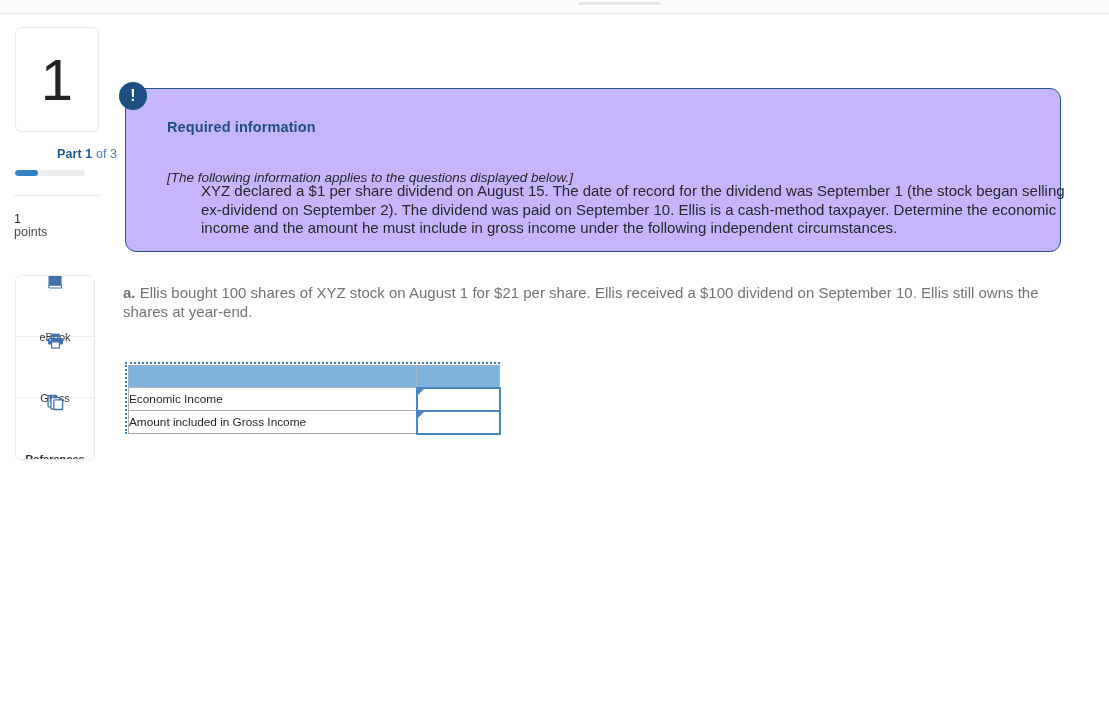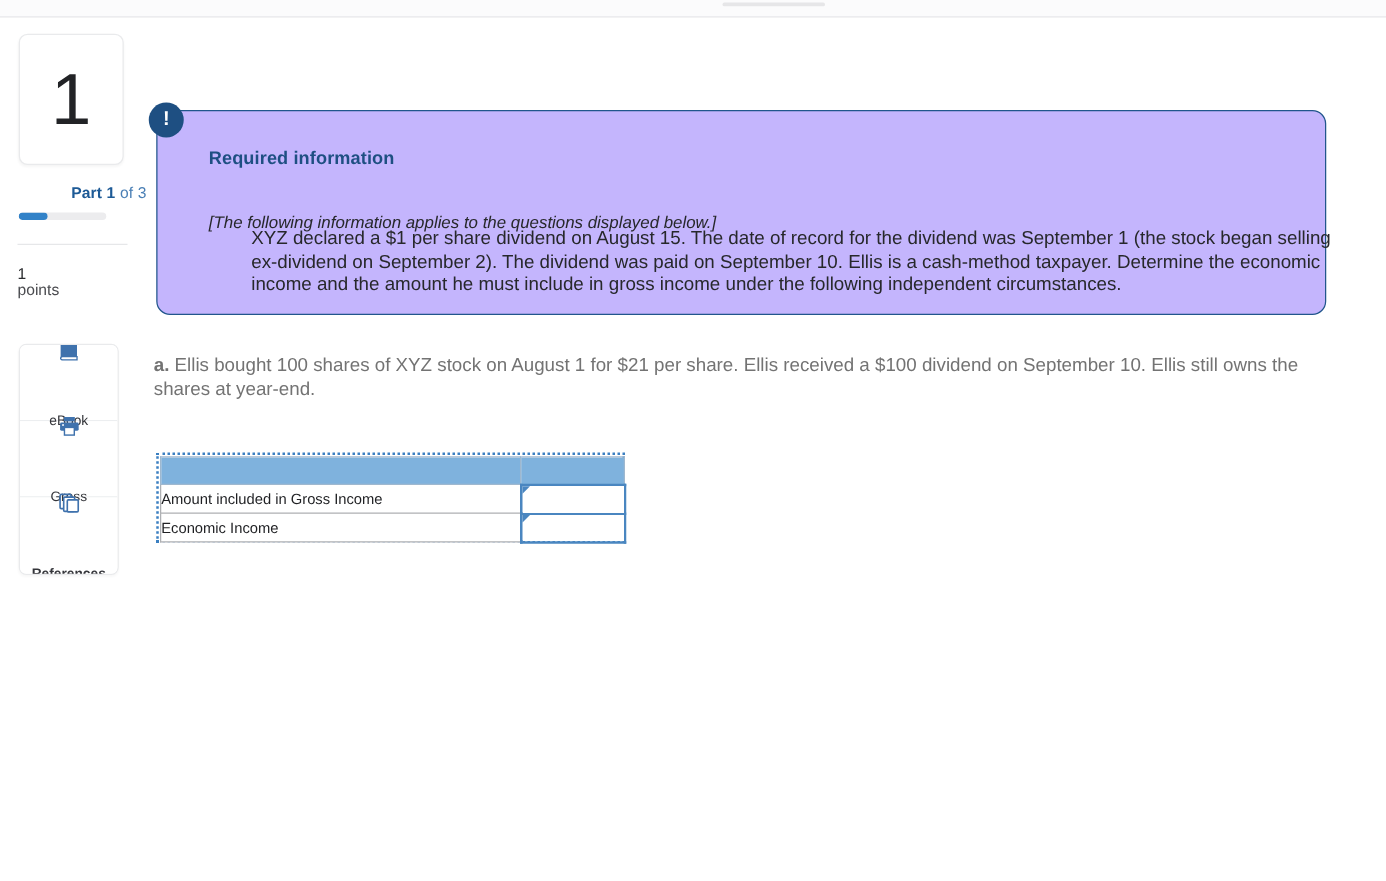--- a/index.html
+++ b/index.html
@@ -209,27 +209,27 @@
       <colgroup>
         <col class="col-label">
         <col class="col-input">
       </colgroup>
       <tbody>
         <tr>
           <td class="hdr-cell"></td>
           <td class="hdr-cell"></td>
         </tr>
         <tr>
-          <td class="lbl-cell">Amount included in Gross Income</td>
+          <td class="lbl-cell">Economic Income</td>
           <td class="inp-cell">
             <span class="flag"></span>
           </td>
         </tr>
         <tr>
-          <td class="lbl-cell">Economic Income</td>
+          <td class="lbl-cell">Amount included in Gross Income</td>
           <td class="inp-cell">
             <span class="flag"></span>
           </td>
         </tr>
       </tbody>
     </table>
   </div>
 
 </div>
 

